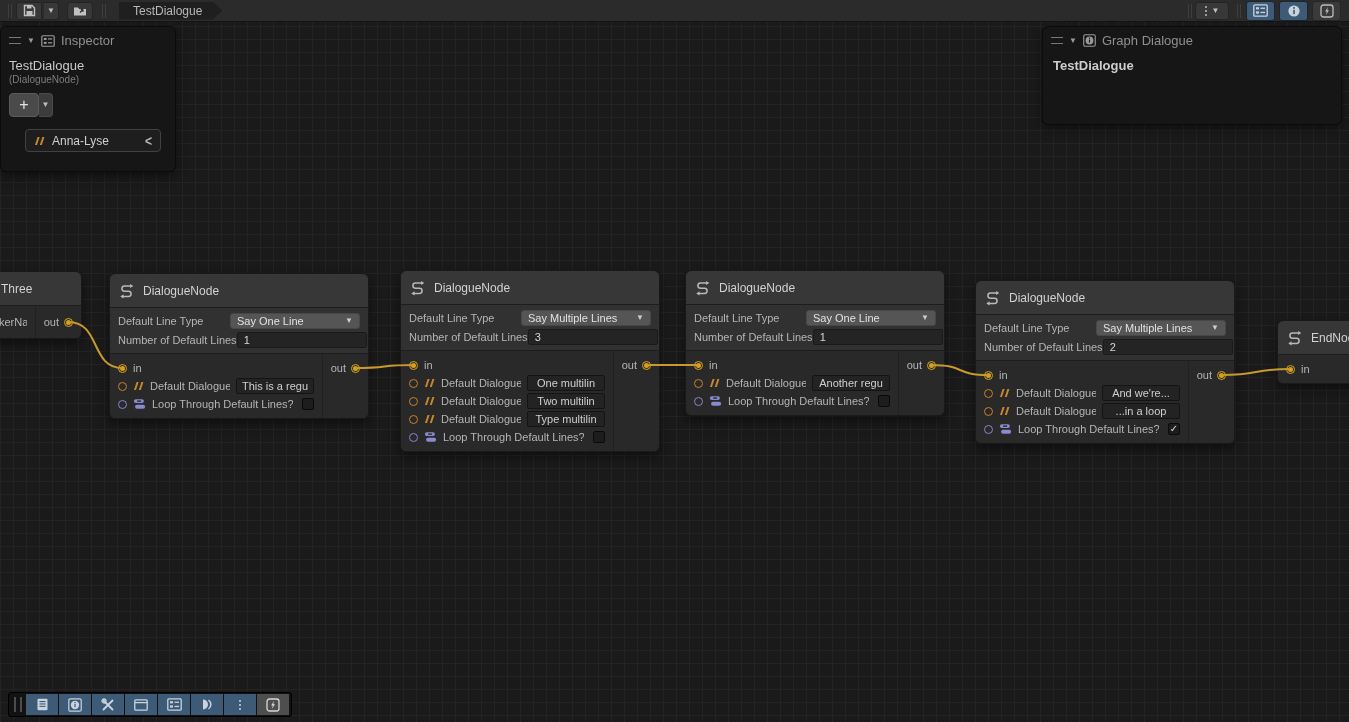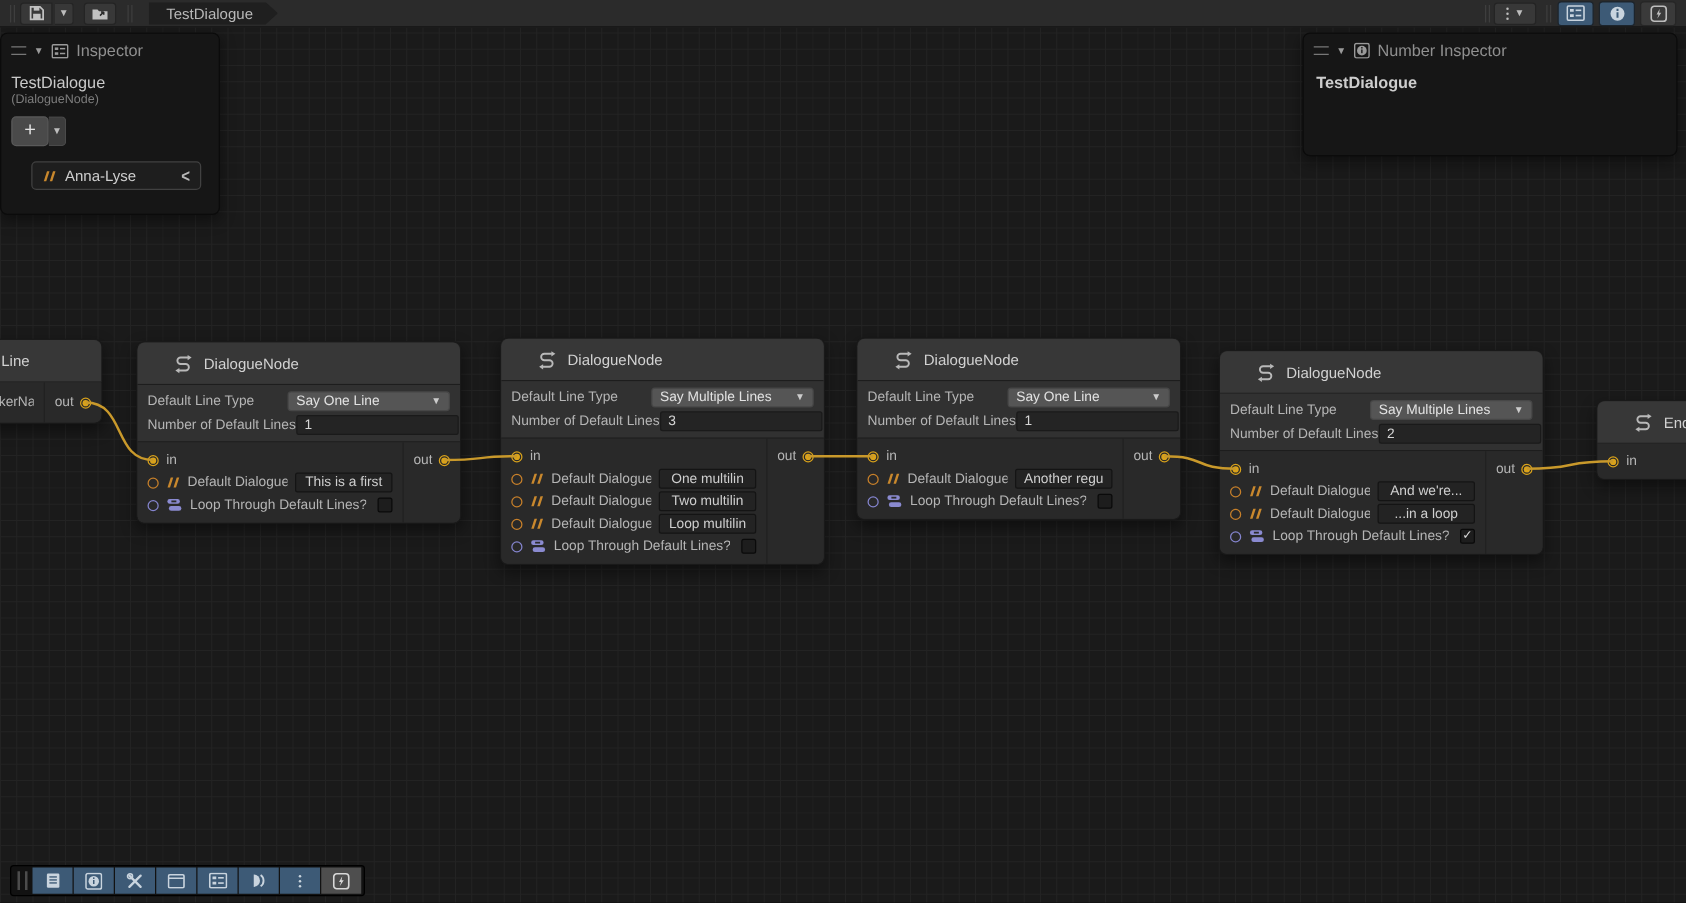--- a/index.html
+++ b/index.html
@@ -53,21 +53,21 @@
     display:flex;align-items:center;justify-content:center;}
   .bb-pill{margin:10px 0 0 24px;width:136px;height:23px;background:#1e1e1e;border:1px solid #414141;border-radius:4px;
     display:flex;align-items:center;gap:7px;padding:0 8px;}
   .bb-pill-label{color:#cfcfcf;font-size:12px;flex:1;}
   .bb-pill-chevron{color:#b9b9b9;font-size:12px;font-weight:bold;transform:scaleY(1.2);}
   .gi-selection{color:#cdcdcd;font-size:13px;font-weight:bold;padding:4px 10px;}
   
   #nodes{position:absolute;inset:0;z-index:2;}
   .node{position:absolute;background:#2b2b2b;border:1px solid #191919;border-radius:6px;
     box-shadow:0 5px 12px rgba(0,0,0,.45);font-size:11px;color:#b5b5b5;}
-  .node-header{display:flex;align-items:center;gap:8px;height:34px;padding:0 28px;background:#373737;
+  .node-header{display:flex;align-items:center;gap:8px;height:34px;padding:0 8px;background:#373737;
     border-radius:6px 6px 0 0;border-bottom:1px solid #1d1d1d;}
   .node-title{font-size:12px;color:#d2d2d2;white-space:nowrap;}
   .props{background:#313131;padding:5px 8px;display:flex;flex-direction:column;gap:3px;border-bottom:1px solid #1d1d1d;}
   .prop-row{display:flex;align-items:center;height:16px;}
   .prop-label{flex:1;white-space:nowrap;}
   .dropdown{width:130px;height:16px;background:#555555;border:1px solid #474747;border-radius:3px;
     display:flex;align-items:center;padding:0 6px;color:#e2e2e2;flex:none;}
   .dropdown .dd-caret{margin-left:auto;font-size:8px;color:#cccccc;line-height:1;}
   .textinput{width:130px;height:16px;background:#242424;border:1px solid #1a1a1a;border-radius:2px;
     display:flex;align-items:center;padding:0 6px;color:#d6d6d6;flex:none;}
@@ -97,21 +97,21 @@
   svg{display:block;}
 </style>
 </head>
 <body>
 
 <div id="stage">
 
   <div id="nodes">
       <div class="node" style="left: -100px; top: 271px; width: 182px;">
         <div class="node-header" style="padding: 0px 10px 0px 100px;">
-          <span class="node-title">Line</span>
+          <span class="node-title">Three</span>
         </div>
         <div class="ports">
           <div class="in-col" style="padding: 7px 0px;">
             <div class="port-row" style="padding-left: 98px;">
               <span class="port-label">kerName</span>
             </div>
           </div>
           <div class="out-col" style="padding: 7px 8px 7px 0px;">
             <div class="out-row">
               <span class="port-label">out</span>
@@ -155,21 +155,21 @@
             <div class="port-row">
               <span class="port "></span>
               <span style="display: inline-flex; flex: 0 0 auto;">
                 <svg width="11" height="10" viewBox="0 0 11 10">
                   <path d="M1 9 L3.6 1 H5.6 L3 9 Z" fill="#c9882d"></path>
                   <path d="M5.8 9 L8.4 1 H10.4 L7.8 9 Z" fill="#c9882d"></path>
                 </svg>
               </span>
               <span class="port-label">Default Dialogue Line</span>
               <div class="portfield">
-                <span>This is a first</span>
+                <span>This is a regu</span>
               </div>
             </div>
             <div class="port-row">
               <span class="port bool"></span>
               <span style="display: inline-flex; flex: 0 0 auto;">
                 <svg width="13" height="12" viewBox="0 0 16 15">
                   <rect x="1" y="1.5" width="12.5" height="4.8" rx="2.4" fill="#8a8ad0"></rect>
                   <rect x="2.5" y="8.5" width="12.5" height="4.8" rx="2.4" fill="#8a8ad0"></rect>
                   <rect x="5" y="3" width="5" height="1.8" fill="#2b2b2b"></rect>
                 </svg>
@@ -247,21 +247,21 @@
             <div class="port-row">
               <span class="port "></span>
               <span style="display: inline-flex; flex: 0 0 auto;">
                 <svg width="11" height="10" viewBox="0 0 11 10">
                   <path d="M1 9 L3.6 1 H5.6 L3 9 Z" fill="#c9882d"></path>
                   <path d="M5.8 9 L8.4 1 H10.4 L7.8 9 Z" fill="#c9882d"></path>
                 </svg>
               </span>
               <span class="port-label">Default Dialogue Line 3</span>
               <div class="portfield">
-                <span>Loop multilin</span>
+                <span>Type multilin</span>
               </div>
             </div>
             <div class="port-row">
               <span class="port bool"></span>
               <span style="display: inline-flex; flex: 0 0 auto;">
                 <svg width="13" height="12" viewBox="0 0 16 15">
                   <rect x="1" y="1.5" width="12.5" height="4.8" rx="2.4" fill="#8a8ad0"></rect>
                   <rect x="2.5" y="8.5" width="12.5" height="4.8" rx="2.4" fill="#8a8ad0"></rect>
                   <rect x="5" y="3" width="5" height="1.8" fill="#2b2b2b"></rect>
                 </svg>
@@ -560,21 +560,21 @@
       <span class="hamburger"></span>
       <span class="foldout">▼</span>
       <span>
         <svg width="13" height="13" viewBox="0 0 14 14">
             <rect x="0.8" y="0.8" width="12.4" height="12.4" rx="1.5" fill="none" stroke="#9a9a9a" stroke-width="1.2"></rect>
             <circle cx="7" cy="7" r="4.2" fill="#9a9a9a"></circle>
             <rect x="6.4" y="6" width="1.2" height="3.2" fill="#161616"></rect>
             <rect x="6.4" y="3.9" width="1.2" height="1.3" fill="#161616"></rect>
           </svg>
       </span>
-      <span>Number Inspector</span>
+      <span>Graph Dialogue</span>
     </div>
     <div class="gi-selection">TestDialogue</div>
   </div>
 
   <div class="bottombar">
     <span class="bb-handle"></span>
     <div class="bbar-btn on">
       <span>
         <svg width="13" height="13" viewBox="0 0 13 13">
             <rect x="1.5" y="0.8" width="10" height="11.4" rx="1" fill="#c9d4de"></rect>

